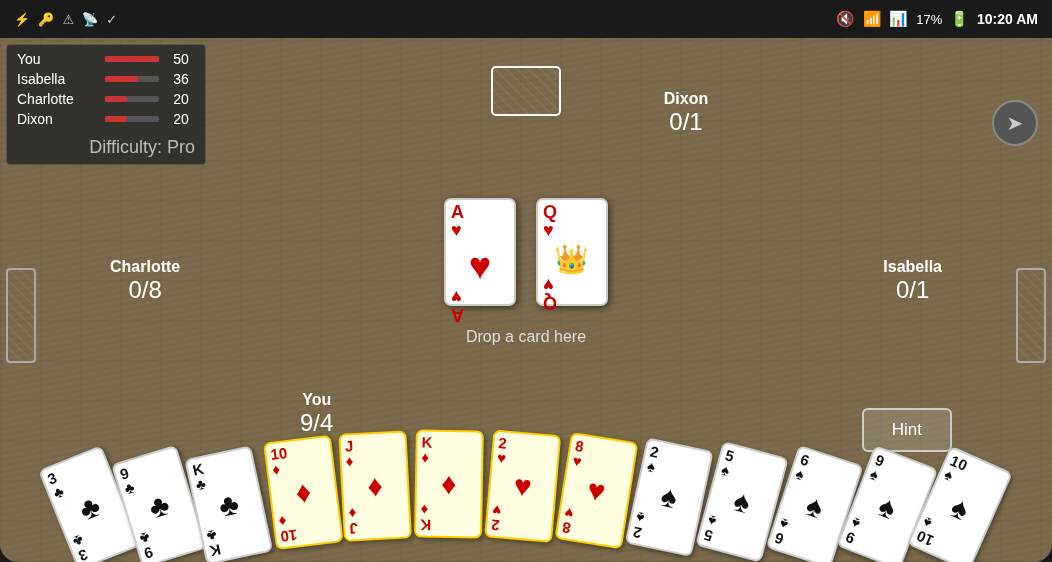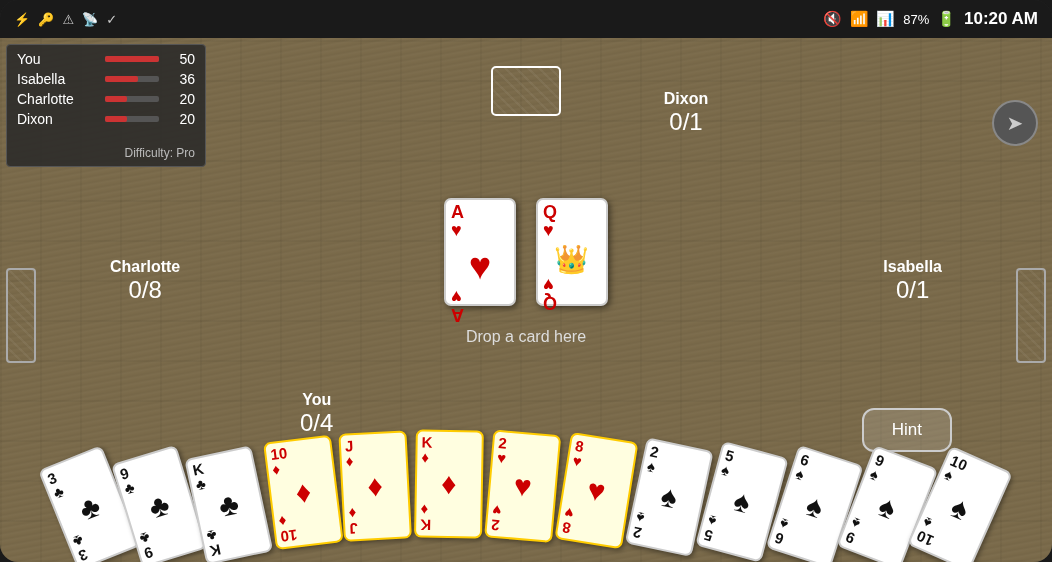--- a/index.html
+++ b/index.html
@@ -105,26 +105,26 @@
     }
     .score-bar {
       height: 100%;
       border-radius: 2px;
     }
     .score-bar.red { background: #cc3333; }
     .score-value {
       color: #fff;
       font-size: 14px;
       min-width: 28px;
-      text-align: right;
+      text-align: center;
     }
     .difficulty-label {
       color: #bbb;
-      font-size: 12px;
-      margin-top: 19px;
+      font-size: 18px;
+      margin-top: 10px;
       text-align: right;
     }
 
     
     .player-label {
       position: absolute;
       color: #fff;
       text-align: center;
       font-size: 15px;
     }
@@ -174,21 +174,21 @@
     
     .hint-btn {
       position: absolute;
       bottom: 110px;
       right: 100px;
       background: rgba(240,240,240,0.15);
       border: 2px solid #ccc;
       color: #fff;
       font-size: 17px;
       padding: 10px 28px;
-      border-radius: 12px;
+      border-radius: 6px;
       cursor: pointer;
     }
 
     
     .side-stack {
       position: absolute;
       top: 50%;
       transform: translateY(-50%);
     }
     .side-stack.left { left: 6px; }
@@ -290,23 +290,23 @@
       <span class="status-icon">⚡</span>
       <span class="status-icon">🔑</span>
       <span class="status-icon">⚠</span>
       <span class="status-icon">📡</span>
       <span class="status-icon">✓</span>
     </div>
     <div class="status-right">
       <span style="font-size:15px;">🔇</span>
       <span style="font-size:15px;">📶</span>
       <span style="font-size:15px;">📊</span>
-      <span style="font-size:13px;">87%</span>
+      <span style="font-size:13px;">17%</span>
       <span style="font-size:15px;">🔋</span>
-      <span style="font-size:17px;font-weight:bold;">10:20 AM</span>
+      <span style="font-size:14px;font-weight:bold;">10:20 AM</span>
     </div>
   </div>
 
   <div class="game-area">
 
     <div class="score-panel">
       <div class="score-row">
         <span class="score-name">You</span>
         <div class="score-bar-container">
           <div class="score-bar red" style="width:100%;"></div>
@@ -355,21 +355,21 @@
       <div class="player-score">0/8</div>
     </div>
 
     <div class="player-label" style="top:220px; right:110px; text-align:center;">
       <div class="player-name">Isabella</div>
       <div class="player-score">0/1</div>
     </div>
 
     <div class="player-label" style="bottom:125px; left:300px; text-align:center;">
       <div class="player-name">You</div>
-      <div class="player-score">0/4</div>
+      <div class="player-score">9/4</div>
     </div>
 
     <div class="side-stack left" style="top:230px; transform:none;">
       <div class="side-card-small"></div>
     </div>
 
     <div class="side-stack right" style="top:230px; transform:none;">
       <div class="side-card-small"></div>
     </div>
 

